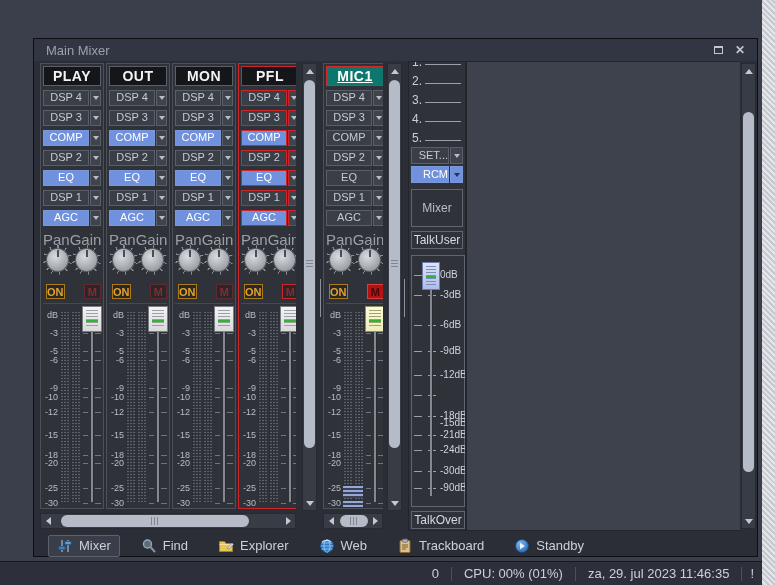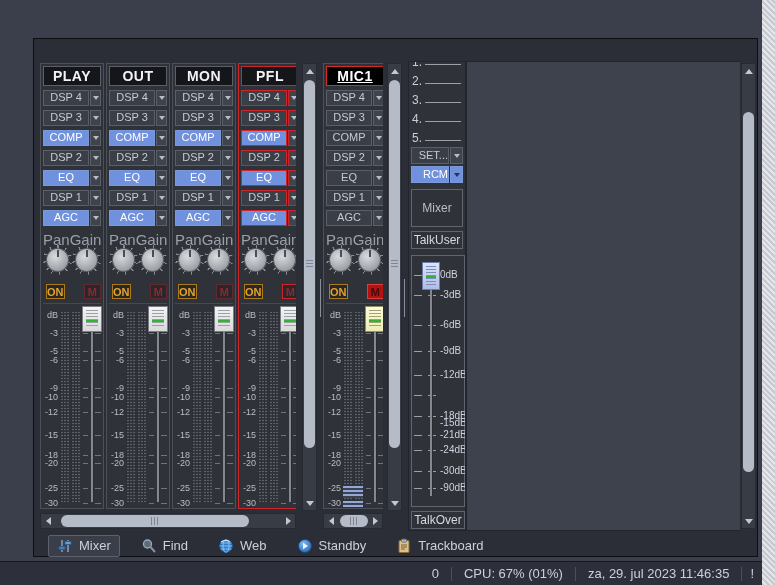--- a/index.html
+++ b/index.html
@@ -21,21 +21,21 @@
   
   .strips-vp{position:absolute;left:6px;top:2px;width:256px;height:446px;overflow:hidden;
     display:flex;gap:2px;}
   .mic-vp{position:absolute;left:289px;top:2px;width:60px;height:446px;overflow:hidden;display:flex;}
   .strip{width:64px;height:446px;flex:0 0 64px;background:#2f3239;border:1px solid #4c5058;
     padding:2px;display:flex;flex-direction:column;}
   .strip.selected{border-color:#cf2428;}
   .shdr{height:20px;line-height:18px;text-align:center;background:#15161a;border:1px solid #5a5f69;
     color:#f2f3f5;font-weight:bold;font-size:14px;letter-spacing:.5px;margin-bottom:4px;}
   .selected .shdr{border-color:#cf2428;}
-  .micstrip .shdr{background:#000000;border-color:#d42a2a;color:#fff;text-decoration:underline;}
+  .micstrip .shdr{background:#0f766e;border-color:#d42a2a;color:#fff;text-decoration:underline;}
   .dsprow{display:flex;height:16px;margin-bottom:4px;}
   .dspbtn{flex:1;background:#3a3e46;border:1px solid #5a5f69;color:#c6cad3;font-size:11px;
     line-height:13px;text-align:center;overflow:hidden;white-space:nowrap;}
   .dspbtn.act{background:#7091dd;border-color:#7b98d8;color:#fff;}
   .selected .dspbtn{border-color:#cf2428;}
   .dspdrop{width:11px;margin-left:1px;background:#3f434b;border:1px solid #5a5f69;
     display:flex;align-items:center;justify-content:center;}
   .selected .dspdrop{border-color:#cf2428;}
   .arr{width:0;height:0;border-left:3px solid transparent;border-right:3px solid transparent;
     border-top:4px solid #b8bcc6;}
@@ -129,20 +129,29 @@
     border-top:1px solid #16181e;display:flex;justify-content:flex-end;align-items:center;
     font-size:13px;color:#ccd0d8;}
   .sseg{padding:0 12px;white-space:nowrap;}
   .ssep{width:1px;height:14px;background:#4c505a;}
 </style>
 </head>
 <body>
 
 <div>
   <div class="window">
+    <div class="titlebar">
+      <span class="title">Main Mixer</span>
+      <span class="winbtn">
+          <span class="maxglyph"></span>
+        </span>
+      <span class="winbtn">
+          <span class="closeglyph">✕</span>
+        </span>
+    </div>
     <div class="content">
       <div class="strips-vp" id="strips-vp">
           <div class="strip">
             <div class="shdr">PLAY</div>
             <div class="dsprow">
               <div class="dspbtn">DSP 4</div>
               <span class="dspdrop">
                 <i class="arr"></i>
               </span>
             </div>
@@ -749,61 +758,71 @@
               <svg width="16" height="16" viewBox="0 0 16 16">
                 <circle cx="6.5" cy="6" r="4" fill="#c7d7e4" fill-opacity="0.35" stroke="#93a9bd" stroke-width="1.4"></circle>
                 <line x1="9.5" y1="9" x2="13.5" y2="13.5" stroke="#8593a2" stroke-width="2" stroke-linecap="round"></line>
               </svg>
             </span>
             <span>Find</span>
           </div>
           <div class="tbtn">
             <span class="ticon">
               <svg width="16" height="16" viewBox="0 0 16 16">
+                <path d="M1.5 3.5h5l1.5 2h6.5v8h-13z" fill="#e9c64f" stroke="#a5821e"></path>
+                <path d="M1.5 6.5h13" stroke="#f4e096"></path>
+                <path d="M10 9l4-4 1.5 1.5-4 4-2 .5z" fill="#cdd6e0" stroke="#7d8794" stroke-width="0.6"></path>
+              </svg>
+            </span>
+            <span>Explorer</span>
+          </div>
+          <div class="tbtn">
+            <span class="ticon">
+              <svg width="16" height="16" viewBox="0 0 16 16">
                 <circle cx="8" cy="8" r="6.3" fill="#2f7cc9" stroke="#1c5a9a"></circle>
                 <ellipse cx="8" cy="8" rx="3" ry="6.3" fill="none" stroke="#9fccf2" stroke-width="0.8"></ellipse>
                 <path d="M1.8 8h12.4M2.6 5h10.8M2.6 11h10.8" stroke="#9fccf2" stroke-width="0.8" fill="none"></path>
                 <path d="M3 4.2c2-1.8 6-2.4 9-.6" stroke="#d6ecff" stroke-width="1.1" fill="none"></path>
               </svg>
             </span>
             <span>Web</span>
+          </div>
+          <div class="tbtn">
+            <span class="ticon">
+              <svg width="16" height="16" viewBox="0 0 16 16">
+                <rect x="3" y="2.5" width="10" height="12" rx="1" fill="#dcc08e" stroke="#8a6a36"></rect>
+                <rect x="5.5" y="1.2" width="5" height="3" rx="0.8" fill="#aeb6c0" stroke="#6e7680"></rect>
+                <path d="M5 7h6M5 9h6M5 11h4" stroke="#6b5526" stroke-width="0.9"></path>
+              </svg>
+            </span>
+            <span>Trackboard</span>
           </div>
           <div class="tbtn">
             <span class="ticon">
               <svg width="16" height="16" viewBox="0 0 16 16">
                 <defs>
                   <radialGradient id="sgb" cx="0.35" cy="0.3" r="0.9">
                     <stop offset="0" stop-color="#7db9ee"></stop>
                     <stop offset="1" stop-color="#1f5ea8"></stop>
                   </radialGradient>
                 </defs>
                 <circle cx="8" cy="8" r="6.5" fill="url(#sgb)" stroke="#164a85"></circle>
                 <path d="M6 4.8l5 3.2-5 3.2z" fill="#eaf4fd"></path>
               </svg>
             </span>
             <span>Standby</span>
           </div>
-          <div class="tbtn">
-            <span class="ticon">
-              <svg width="16" height="16" viewBox="0 0 16 16">
-                <rect x="3" y="2.5" width="10" height="12" rx="1" fill="#dcc08e" stroke="#8a6a36"></rect>
-                <rect x="5.5" y="1.2" width="5" height="3" rx="0.8" fill="#aeb6c0" stroke="#6e7680"></rect>
-                <path d="M5 7h6M5 9h6M5 11h4" stroke="#6b5526" stroke-width="0.9"></path>
-              </svg>
-            </span>
-            <span>Trackboard</span>
-          </div>
         </div>
     </div>
   </div>
 
   <div class="statusbar">
     <span class="sseg">0</span>
     <span class="ssep"></span>
-    <span class="sseg">CPU: 67% (01%)</span>
+    <span class="sseg">CPU: 00% (01%)</span>
     <span class="ssep"></span>
     <span class="sseg">za, 29. jul 2023 11:46:35</span>
     <span class="ssep"></span>
     <span class="sseg" style="padding:0 8px;">!</span>
   </div>
 
   <div class="hatch"></div>
 </div>
 
 </body></html>

